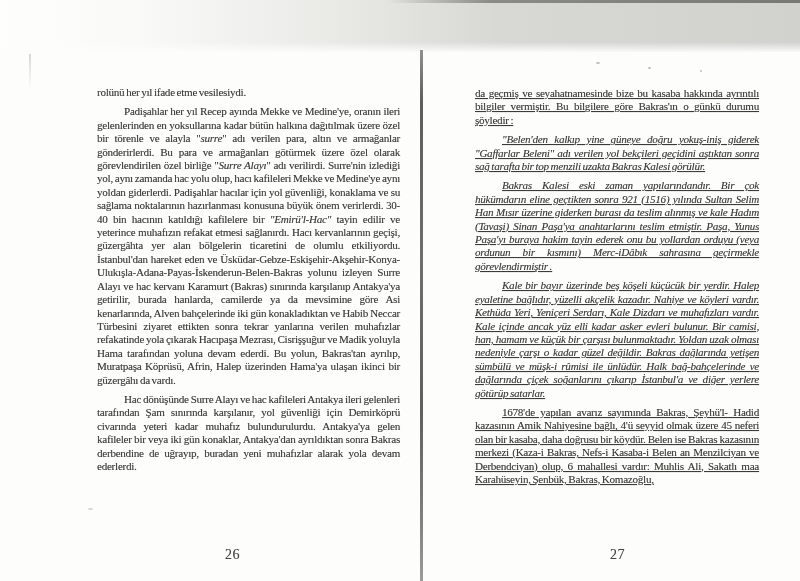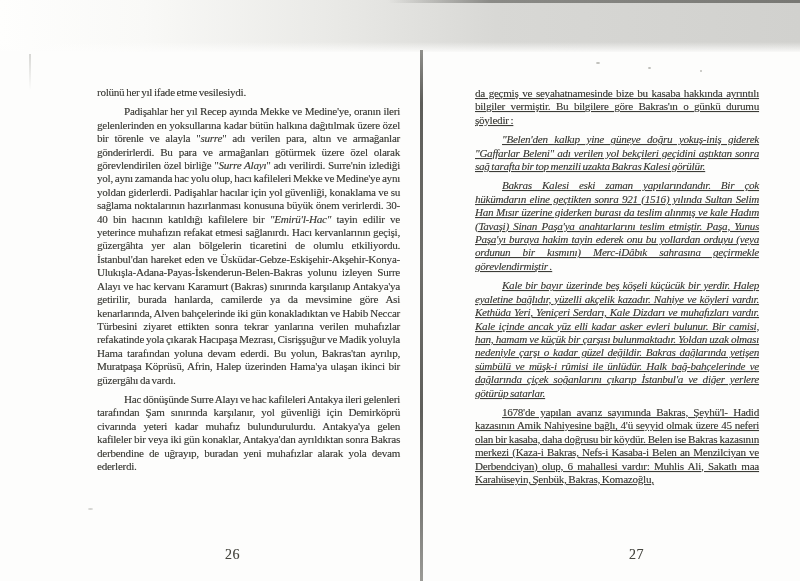--- a/index.html
+++ b/index.html
@@ -40,21 +40,21 @@
   }
   .para{margin:0;text-align:justify;}
   .para + .para{margin-top:6px;}
   .para.indent{text-indent:27px;}
   .it{font-style:italic;}
   .pagenum{
     position:absolute;top:547px;font-size:14px;letter-spacing:.6px;color:#46463f;
     text-align:center;width:303px;text-shadow:.2px .2px .3px rgba(82,82,76,.5);
   }
   .pagenum.left{left:81px;}
-  .pagenum.right{left:485px;width:303px;}
+  .pagenum.right{left:466px;width:303px;}
   .speck{position:absolute;background:#bdbdb8;border-radius:50%;}
   .s1{left:596px;top:62px;width:4px;height:2px;}
   .s2{left:648px;top:67px;width:3px;height:2px;}
   .s3{left:700px;top:70px;width:2px;height:2px;}
   .s4{left:88px;top:508px;width:5px;height:2px;background:#d4d4d0;}
 </style>
 </head>
 <body>
 
 <div>

